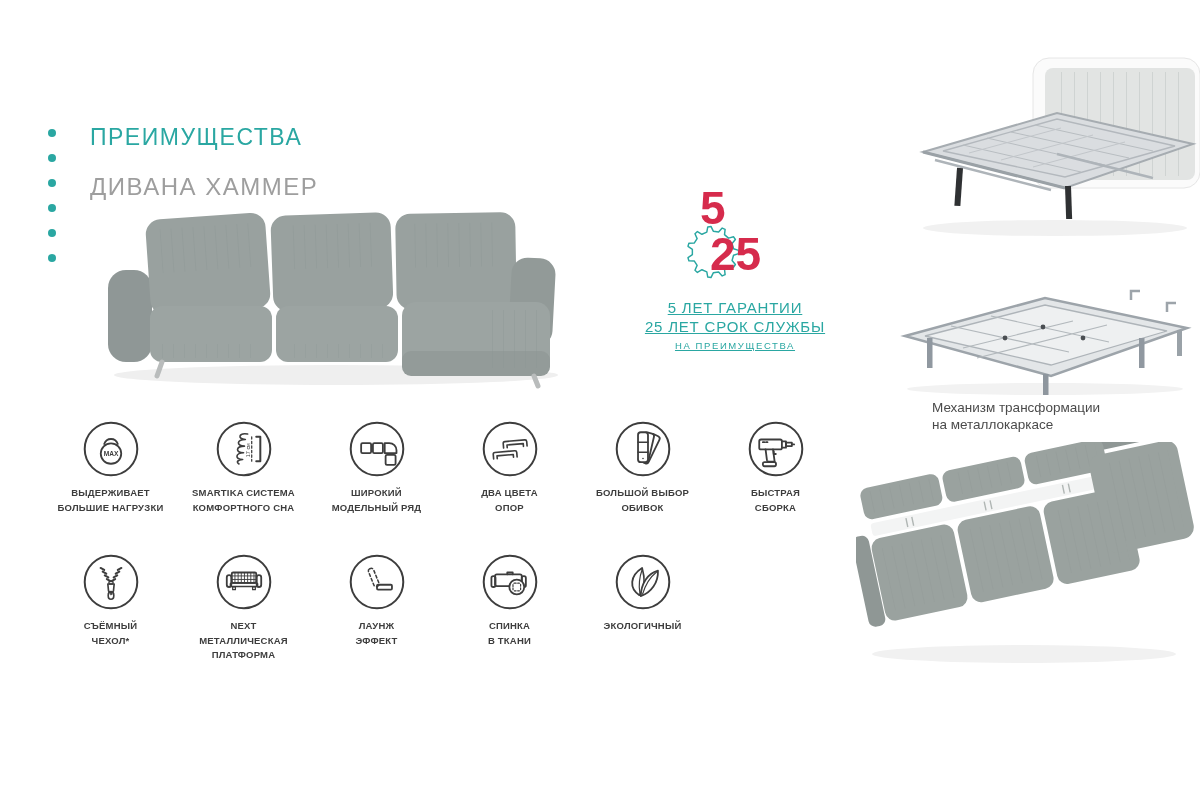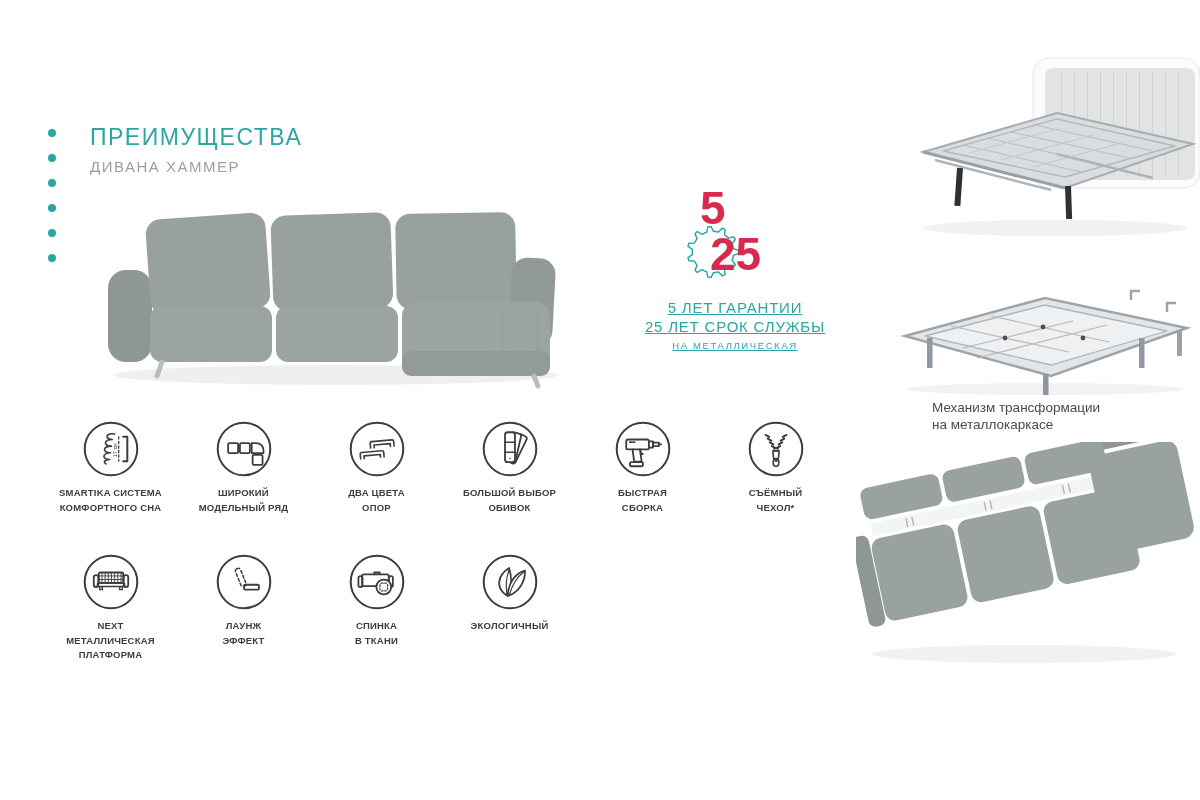--- a/index.html
+++ b/index.html
@@ -7,21 +7,21 @@
     --ink:#3d3d3d; --caption:#4b4b4b; --sofa:#99a19f;
   }
   html,body{margin:0;padding:0;background:#fff;}
   .page{position:relative;width:1200px;height:704px;background:#fff;overflow:hidden;
         font-family:"Liberation Sans",sans-serif;}
   
   .dots{position:absolute;left:48px;top:129px;}
   .dot{width:8px;height:8px;border-radius:50%;background:var(--teal);margin-bottom:17px;}
   .titles{position:absolute;left:90px;top:124px;}
   .t1{font-size:23px;letter-spacing:1.5px;color:var(--teal);}
-  .t2{font-size:15px;letter-spacing:1.5px;color:var(--title-gray);margin-top:7px;}
+  .t2{font-size:24px;letter-spacing:1.5px;color:var(--title-gray);margin-top:22px;}
   
   .badge{position:absolute;left:640px;top:183px;width:190px;height:155px;}
   .num{position:absolute;color:var(--red);font-weight:bold;font-size:46px;line-height:1;}
   .num-5{left:60px;top:2px;}
   .num-25{left:70px;top:48px;}
   .gear{position:absolute;left:42px;top:38px;width:62px;height:62px;}
   .badge-lines{position:absolute;top:116px;left:50%;transform:translateX(-50%);
                width:220px;text-align:center;color:var(--teal);}
   .bl{font-size:15px;letter-spacing:0.8px;line-height:1.25;text-decoration:underline;}
   .bl3{font-size:9.5px;letter-spacing:1.6px;margin-top:3px;}
@@ -95,21 +95,21 @@
 
   <div class="badge">
     <div class="num num-5">5</div>
     <svg class="gear" viewBox="0 0 64 64">
       <path d="M53.2,28.6L58.4,30.3L58.4,33.7L53.2,35.4L51.7,40.7L55.1,44.9L53.3,47.7L48.0,46.3L43.9,49.9L44.5,55.4L41.5,56.7L37.8,52.7L32.3,53.5L29.9,58.4L26.6,57.9L25.6,52.5L20.6,50.3L15.9,53.1L13.4,50.9L15.6,45.8L12.6,41.2L7.1,41.0L6.2,37.9L10.7,34.8L10.7,29.2L6.2,26.1L7.1,23.0L12.6,22.8L15.6,18.2L13.4,13.1L15.9,10.9L20.6,13.7L25.6,11.5L26.6,6.1L29.9,5.6L32.3,10.5L37.8,11.3L41.5,7.3L44.5,8.6L43.9,14.1L48.0,17.7L53.3,16.3L55.1,19.1L51.7,23.3Z" fill="none" stroke="#2aa7a2" stroke-width="1.5" stroke-linejoin="round"></path>
     </svg>
     <div class="num num-25">25</div>
     <div class="badge-lines">
       <div class="bl">5 ЛЕТ ГАРАНТИИ</div>
       <div class="bl">25 ЛЕТ СРОК СЛУЖБЫ</div>
-      <div class="bl bl3">НА МЕТАЛЛИЧЕСКАЯ</div>
+      <div class="bl bl3">НА ПРЕИМУЩЕСТВА</div>
     </div>
   </div>
 
   <div class="fig" style="left:905px;top:56px;">
     <svg width="295" height="185" viewBox="0 0 295 185">
       <defs>
         <pattern id="q-lines" width="13" height="13" patternUnits="userSpaceOnUse">
           <path d="M0,0 V13" stroke="#c7cbca" stroke-width="1.4"></path>
         </pattern>
       </defs>
@@ -180,20 +180,32 @@
         <rect x="262" y="40" width="68" height="80" fill="url(#c-lines)" opacity="0.45"></rect>
       </g>
     </svg>
   </div>
 
   <div class="features-grid">
       <div class="feature">
         <div class="ficon">
           <svg viewBox="0 0 64 64" width="58" height="58" fill="none" stroke="#3d3d3d" stroke-width="2" stroke-linecap="round" stroke-linejoin="round">
             <circle cx="32" cy="32" r="29" stroke-width="2.2"></circle>
+            <path d="M24.5,26.5 a8,8.5 0 0 1 15,0"></path>
+            <circle cx="32" cy="37" r="11.3"></circle>
+            <text x="32" y="39.8" font-size="7.3" font-weight="bold" text-anchor="middle" fill="#3d3d3d" stroke="none" font-family="Liberation Sans, sans-serif">MAX</text>
+          </svg>
+        </div>
+        <div class="flabel">ВЫДЕРЖИВАЕТ
+БОЛЬШИЕ НАГРУЗКИ</div>
+      </div>
+      <div class="feature">
+        <div class="ficon">
+          <svg viewBox="0 0 64 64" width="58" height="58" fill="none" stroke="#3d3d3d" stroke-width="2" stroke-linecap="round" stroke-linejoin="round">
+            <circle cx="32" cy="32" r="29" stroke-width="2.2"></circle>
             <path d="M36,15.5 C26,14 24.5,21 33.5,21.5 C24,21.5 23,28.5 32.5,28.8 C23,29 22,36 31.5,36.2 C22.5,36.5 21.5,43.5 30.5,43.6 C25,43.8 23,46.5 26.5,48.5" stroke-width="1.8"></path>
             <path d="M40.5,18.5 v27" stroke-dasharray="2.6,2.4" stroke-width="1.4"></path>
             <text transform="translate(38.5,41) rotate(-90)" font-size="6" fill="#3d3d3d" stroke="none" font-family="Liberation Sans, sans-serif">17 см</text>
             <path d="M45.5,18.5 h4.5 v27 h-4.5" stroke-width="2.2"></path>
           </svg>
         </div>
         <div class="flabel">SMARTIKA СИСТЕМА
 КОМФОРТНОГО СНА</div>
       </div>
       <div class="feature">

